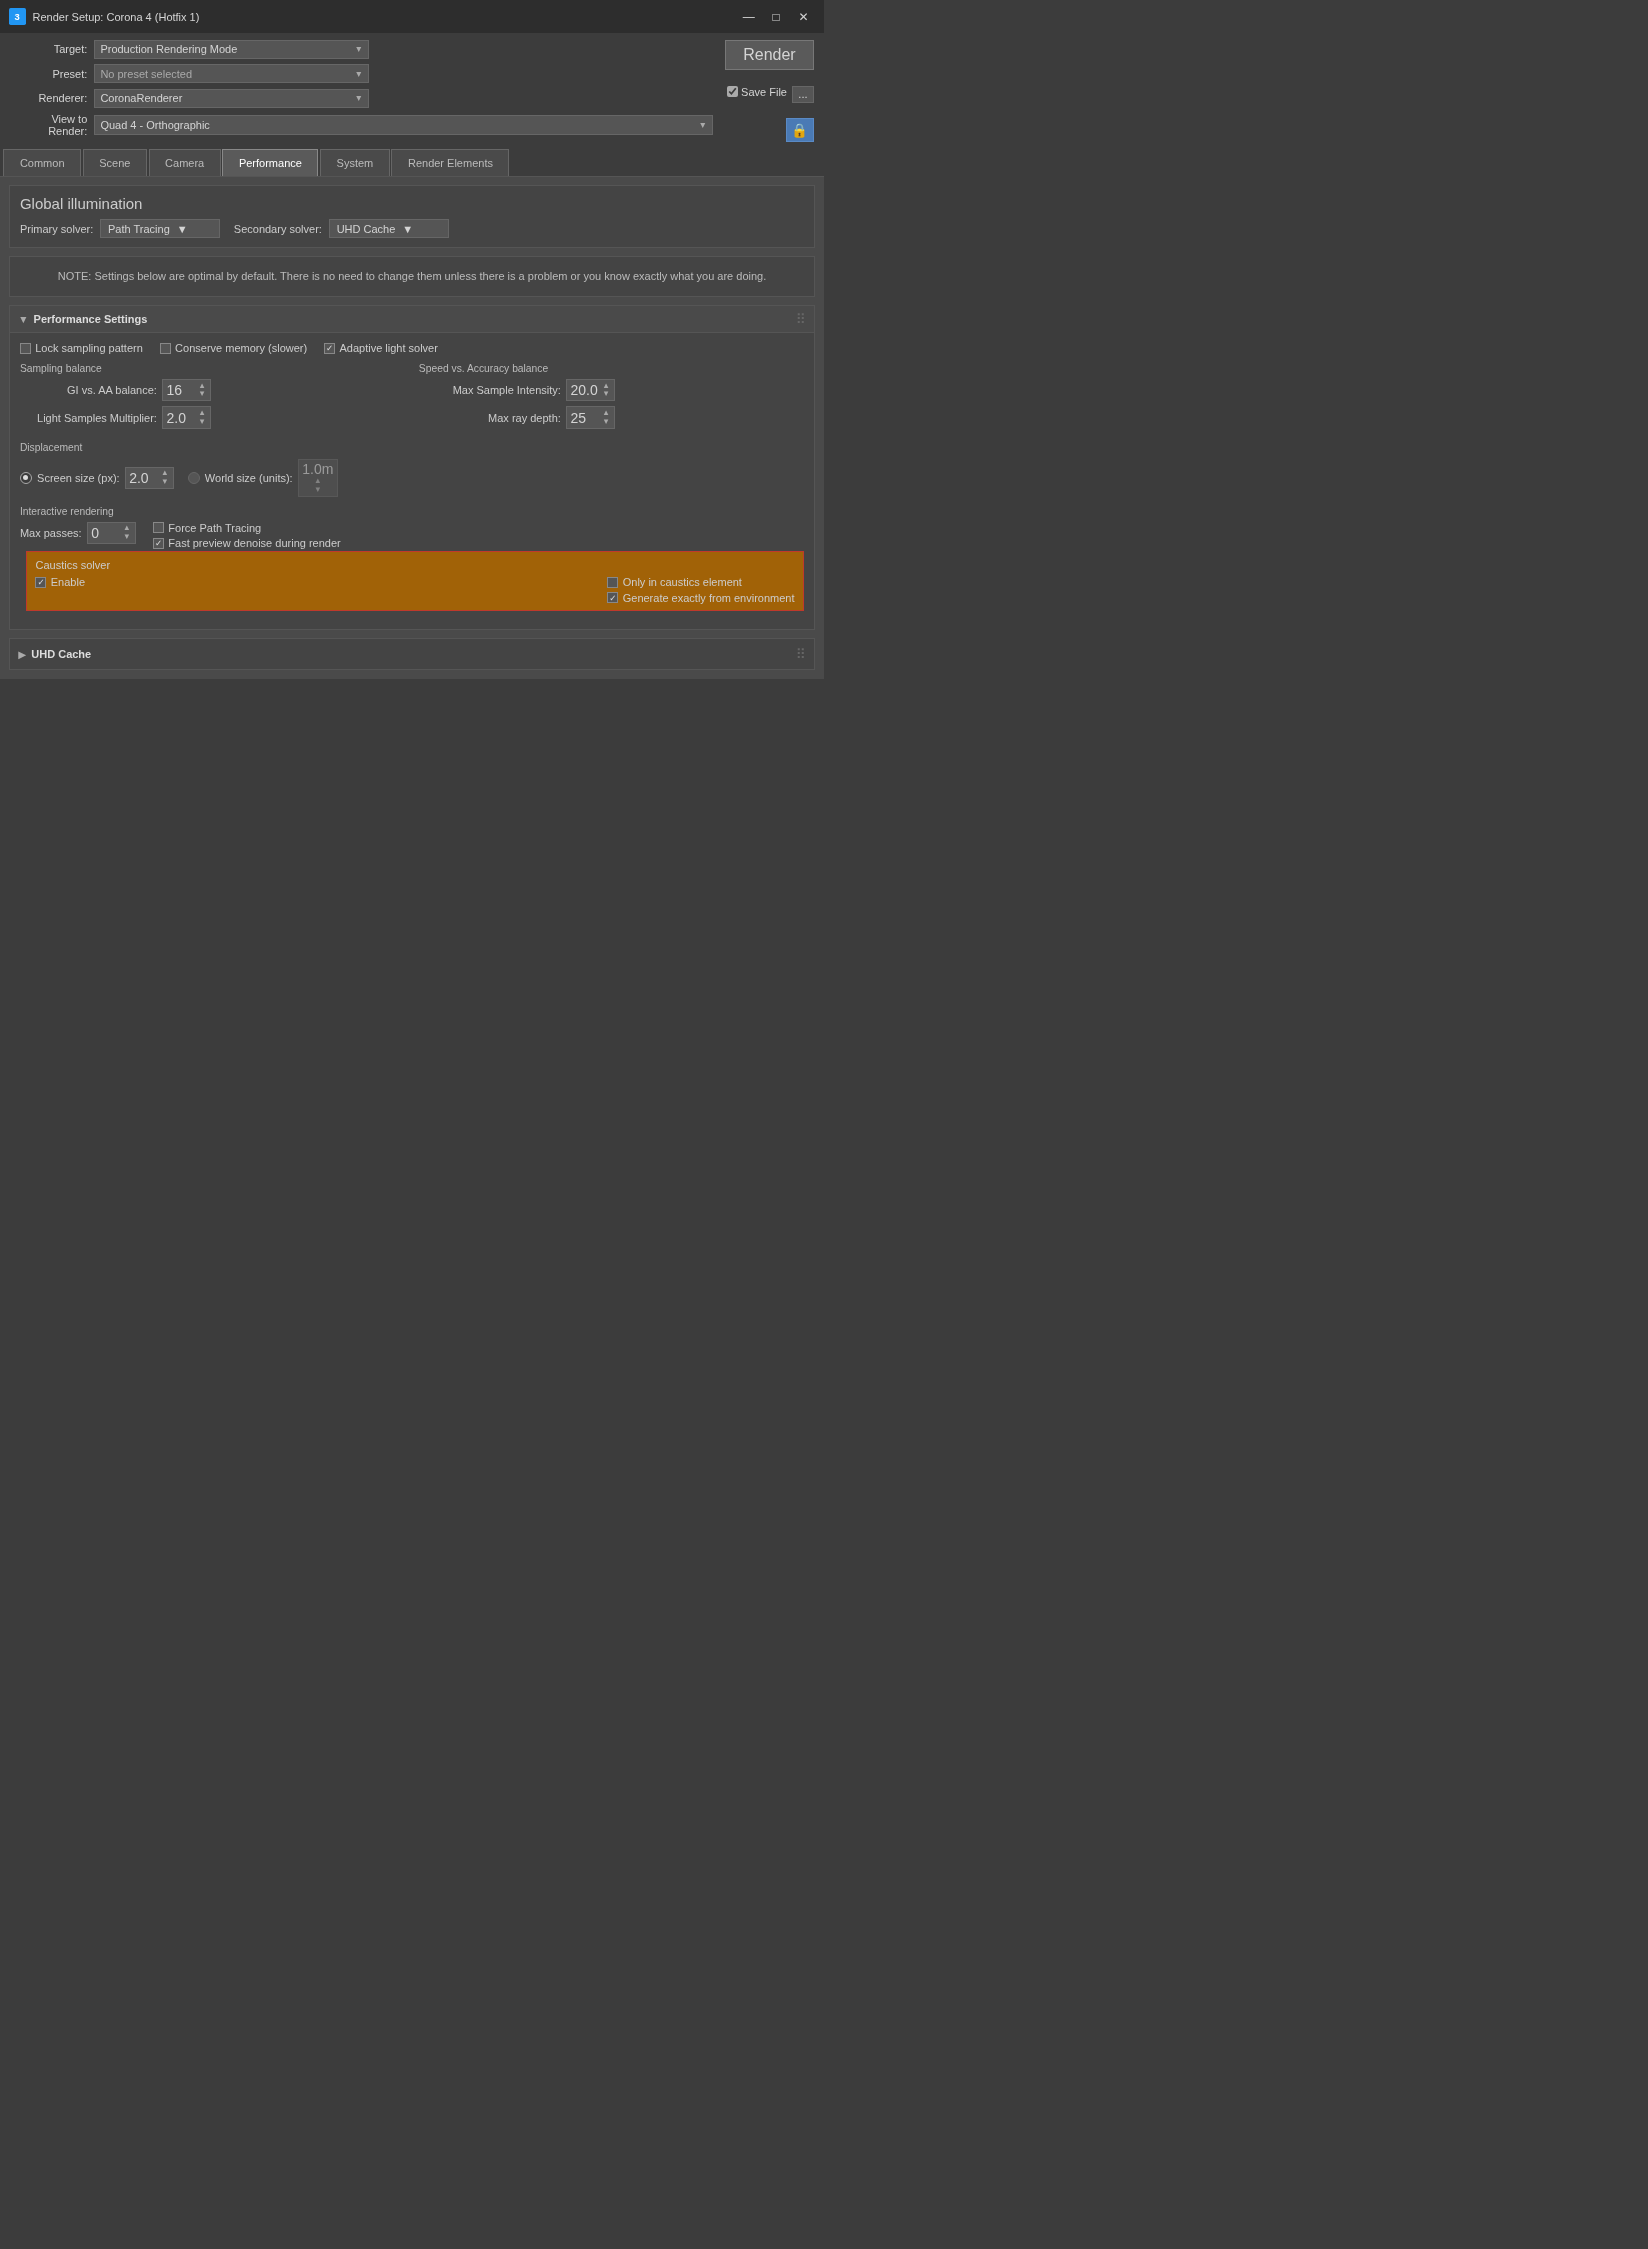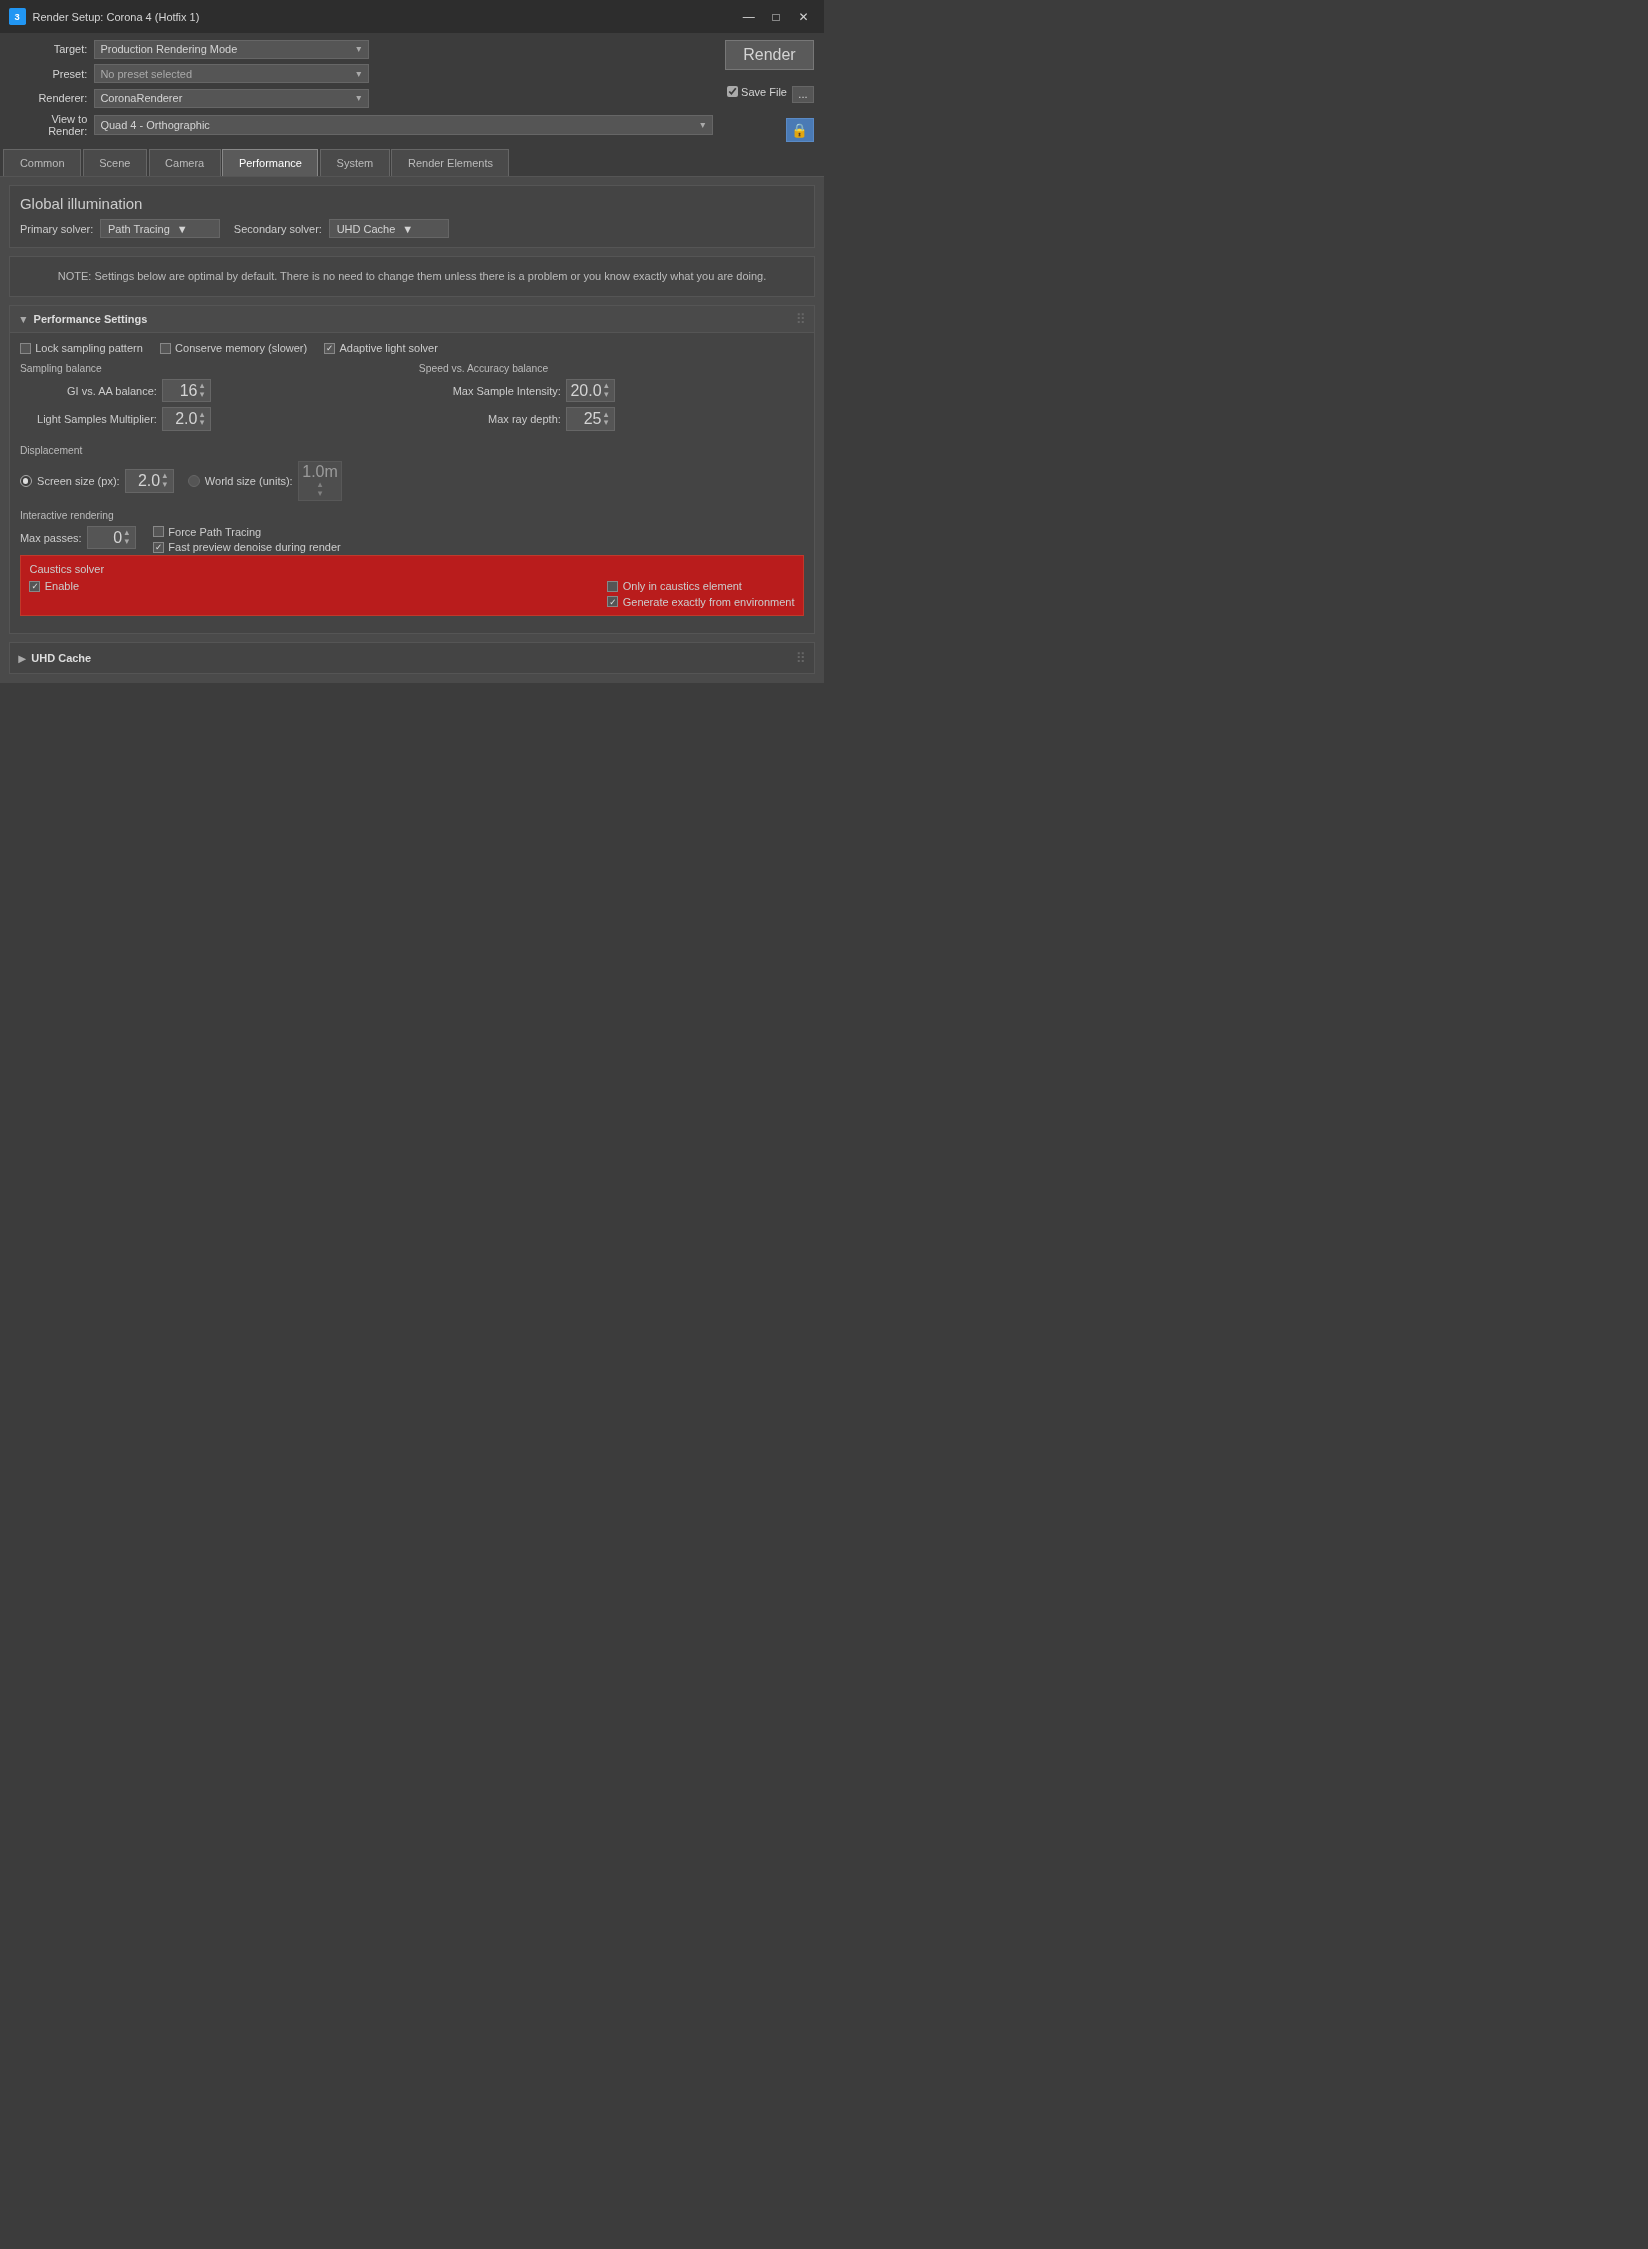--- a/index.html
+++ b/index.html
@@ -394,21 +394,22 @@
       display: flex;
       flex-direction: column;
       gap: 3.4px;
     }
 
     
     .caustics-section {
       border: 1.7px solid #c0392b;
       padding: 6.9px 8.6px;
       margin-bottom: 8.6px;
-      background: #b91c1c;
+      background: #a16207;
+      margin-left: 6px;
     }
     .caustics-header {
       font-size: 11px;
       color: #ccc;
       margin-bottom: 5.2px;
     }
     .caustics-body {
       display: flex;
       align-items: flex-start;
       justify-content: space-between;
@@ -467,24 +468,24 @@
     }
 
     .spin-field {
       display: flex;
       align-items: center;
       background: #555;
       border: 0.9px solid #666;
       padding: 1.7px 3.4px;
     }
     .spin-value {
-      font-size: 16px;
+      font-size: 14px;
       color: #d4d4d4;
       min-width: 31px;
-      text-align: right;
+      text-align: left;
     }
     .spin-btns {
       display: flex;
       flex-direction: column;
     }
     .spin-btn {
       background: none;
       border: none;
       color: #aaa;
       font-size: 7.7px;

